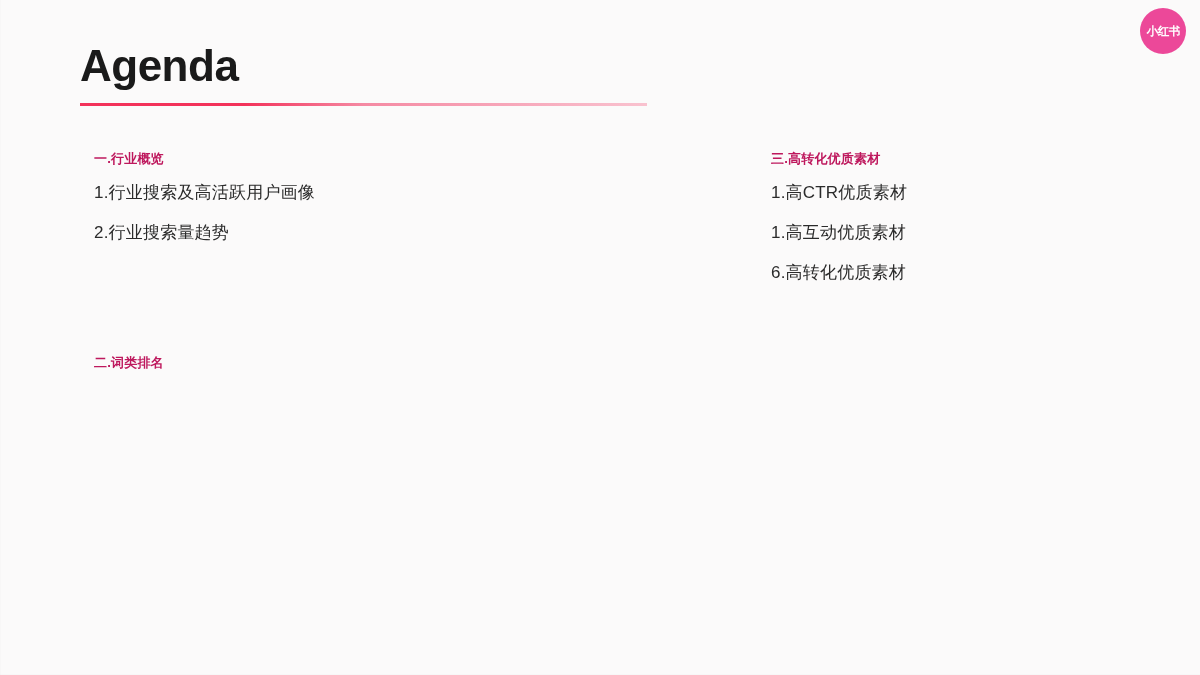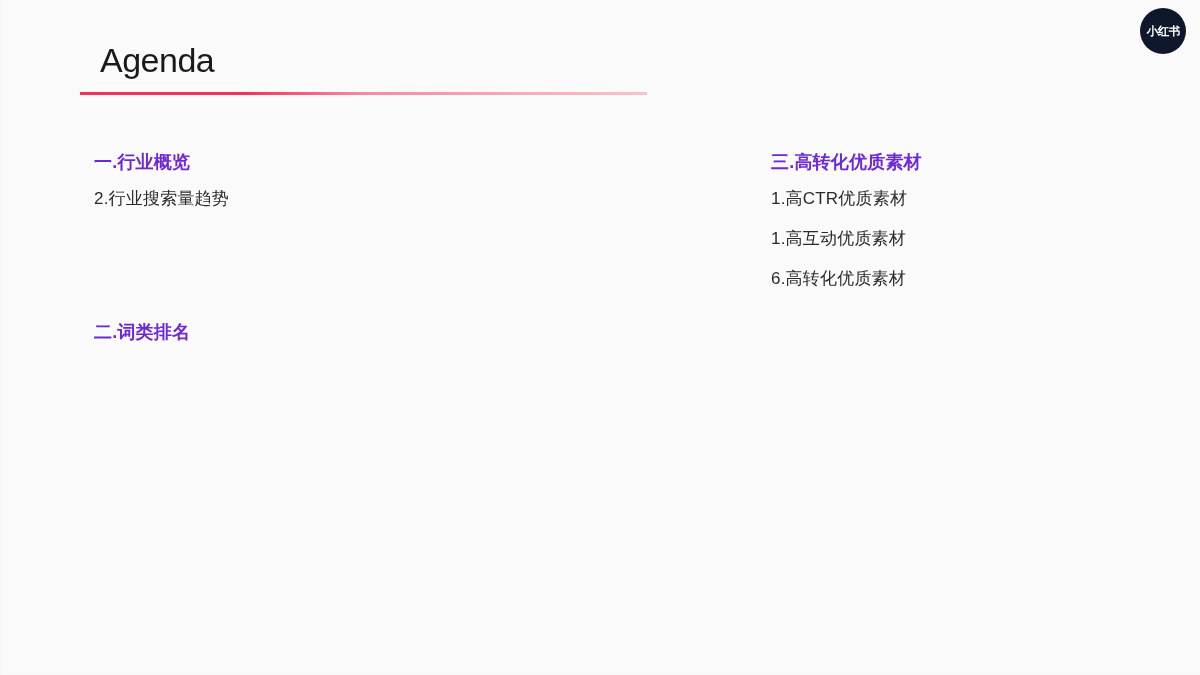--- a/index.html
+++ b/index.html
@@ -30,21 +30,21 @@
   }
 
   
   .logo {
     position: absolute;
     top: 8px;
     right: 14px;
     width: 46px;
     height: 46px;
     border-radius: 50%;
-    background: #0f172a;
+    background: #ec4899;
     display: flex;
     align-items: center;
     justify-content: center;
     color: #ffffff;
     font-size: 12px;
     font-weight: bold;
     letter-spacing: -0.5px;
     line-height: 1;
   }
   .logo span {
@@ -54,26 +54,25 @@
   }
 
   
   .title-block {
     position: absolute;
     left: 80px;
     top: 42px;
     width: 580px;
   }
   .title {
-    font-size: 34px;
-    font-weight: normal;
+    font-size: 44px;
+    font-weight: bold;
     color: #1a1a1a;
     letter-spacing: -0.5px;
     line-height: 1.1;
-    margin-left: 20px;
   }
   .title-rule {
     margin-top: 13px;
     height: 3px;
     width: 567px;
     background: linear-gradient(to right, #f3325a 0%, #f3325a 29%, #f58aa3 50%, #f9c2cf 100%);
   }
 
   
   .columns {
@@ -84,23 +83,23 @@
     display: flex;
     gap: 337px;
   }
   .col {
     width: 340px;
   }
   .group + .group {
     margin-top: 113px;
   }
   .group-heading {
-    font-size: 18px;
+    font-size: 13px;
     font-weight: bold;
-    color: #6d28d9;
+    color: #be185d;
     margin-bottom: 16px;
     letter-spacing: 0.2px;
   }
   .group-items {
     list-style: none;
   }
   .group-items li {
     font-size: 17px;
     color: #2b2b2b;
     line-height: 1;
@@ -122,20 +121,21 @@
     <div class="title-rule"></div>
   </div>
 
   <div class="columns">
 
     <div class="col">
 
       <div class="group">
         <div class="group-heading">一.行业概览</div>
         <ul class="group-items">
+          <li>1.行业搜索及高活跃用户画像</li>
           <li>2.行业搜索量趋势</li>
         </ul>
       </div>
 
       <div class="group">
         <div class="group-heading">二.词类排名</div>
       </div>
 
     </div>
 

